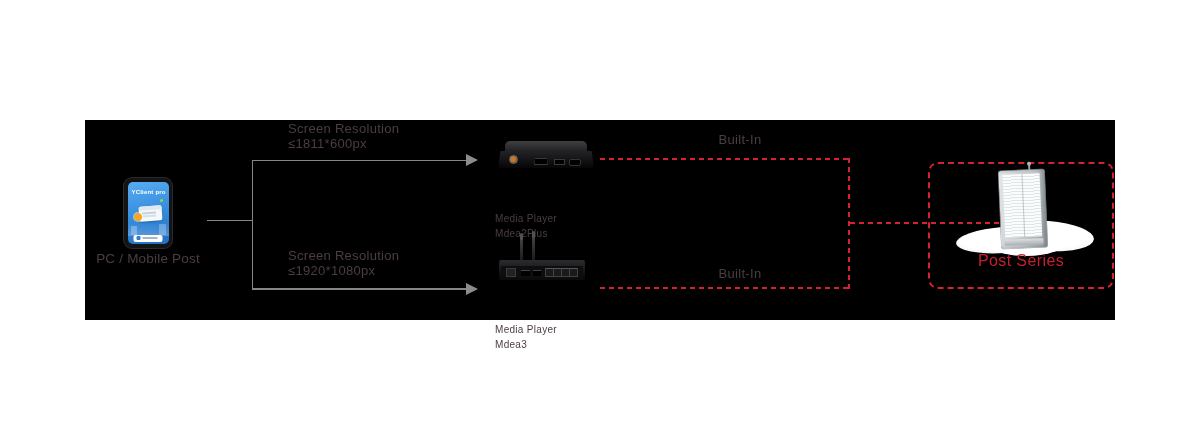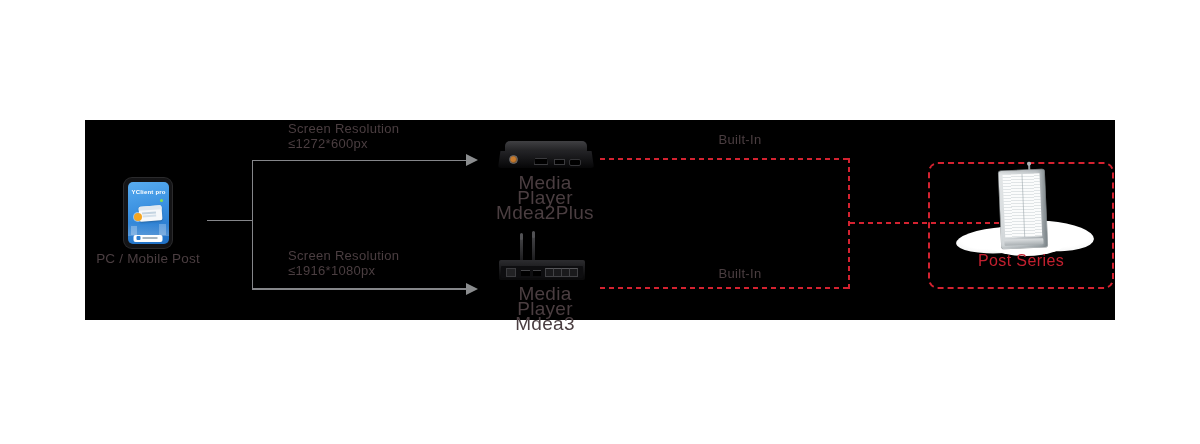--- a/index.html
+++ b/index.html
@@ -2,21 +2,21 @@
 <html><head>
 <meta charset="utf-8">
 <style>
   html,body{margin:0;padding:0;background:#ffffff;}
   body{font-family:"Liberation Sans","DejaVu Sans",sans-serif;}
   .canvas{position:relative;width:1200px;height:444px;background:#ffffff;overflow:hidden;}
   .board{position:absolute;left:85px;top:120px;width:1030px;height:200px;background:#000000;}
 
   
   .t-dark{position:absolute;color:#4b3e41;font-size:13px;line-height:14.5px;letter-spacing:.3px;}
-  .dev-label{position:absolute;color:#4b3e41;font-size:19px;line-height:15px;text-align:center;letter-spacing:.3px;}
+  .dev-label{position:absolute;color:#4b3e41;font-size:10px;line-height:15px;text-align:left;letter-spacing:.3px;margin-top:36px;}
   .builtin{position:absolute;color:#4b3e41;font-size:13px;width:100px;text-align:center;letter-spacing:.3px;}
   .src-label{position:absolute;left:84px;top:251px;width:128px;text-align:center;color:#4b3e41;font-size:13.5px;letter-spacing:.2px;}
   .out-label{position:absolute;left:948px;top:252px;width:146px;text-align:center;color:#c3202f;font-size:16px;letter-spacing:.4px;}
 
   
   .gline{position:absolute;background:#85868a;}
   .arrow-r{position:absolute;width:0;height:0;border-top:6.5px solid transparent;border-bottom:6.5px solid transparent;border-left:12px solid #8a8c8e;}
 
   
   .rdash-h{position:absolute;height:2px;background-image:repeating-linear-gradient(90deg,#d42230 0 5px,transparent 5px 9px);}
@@ -111,25 +111,25 @@
 
   <div class="gline" style="left:207px;top:219.5px;width:45px;height:1.4px;"></div>
   <div class="gline" style="left:251.5px;top:160px;width:1.4px;height:129px;"></div>
   <div class="gline" style="left:252px;top:160px;width:214px;height:1.4px;"></div>
   <div class="arrow-r" style="left:466px;top:154.3px;"></div>
   <div class="gline" style="left:252px;top:288.3px;width:214px;height:1.4px;"></div>
   <div class="arrow-r" style="left:466px;top:282.6px;"></div>
 
   <div class="t-dark" style="left:288px;top:122px;">
     <div>Screen Resolution</div>
-    <div>≤1272*600px</div>
+    <div>≤1811*600px</div>
   </div>
   <div class="t-dark" style="left:288px;top:249px;">
     <div>Screen Resolution</div>
-    <div>≤1916*1080px</div>
+    <div>≤1920*1080px</div>
   </div>
 
   <div class="mp1">
     <div class="lid"></div>
     <div class="front"></div>
     <div class="logo"></div>
     <div class="hdmi"></div>
     <div class="usb"></div>
     <div class="pwr"></div>
   </div>

